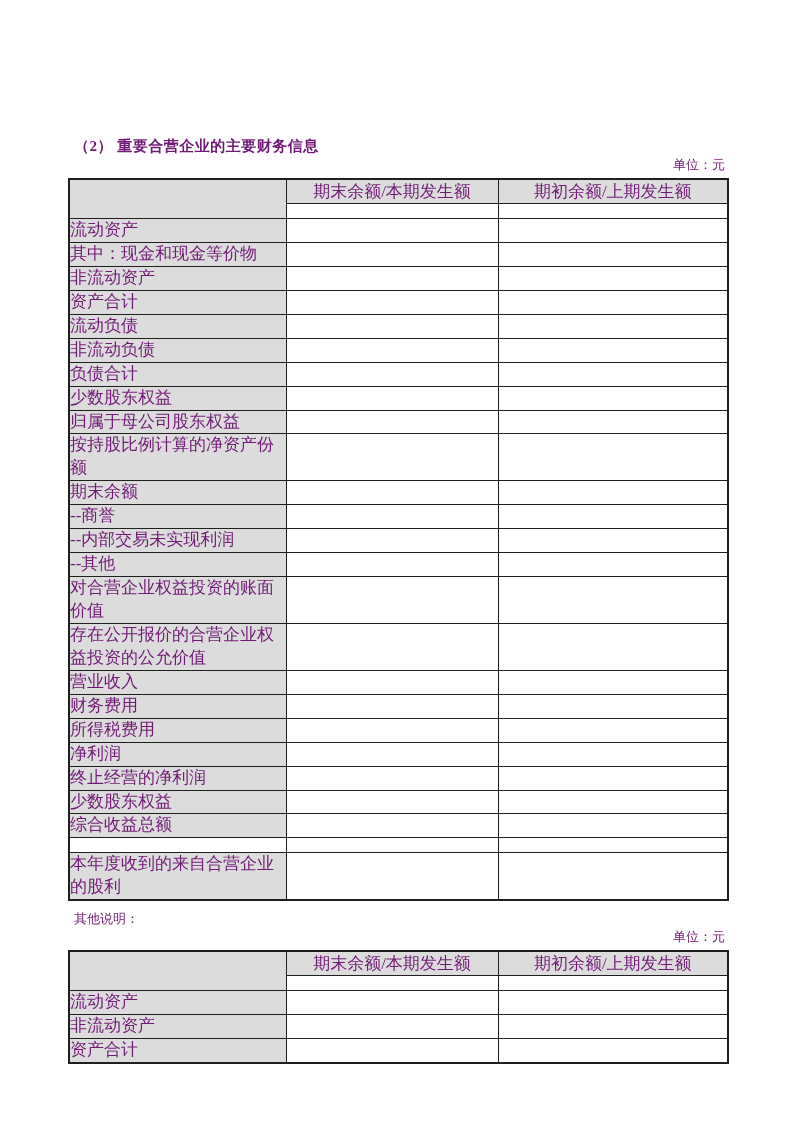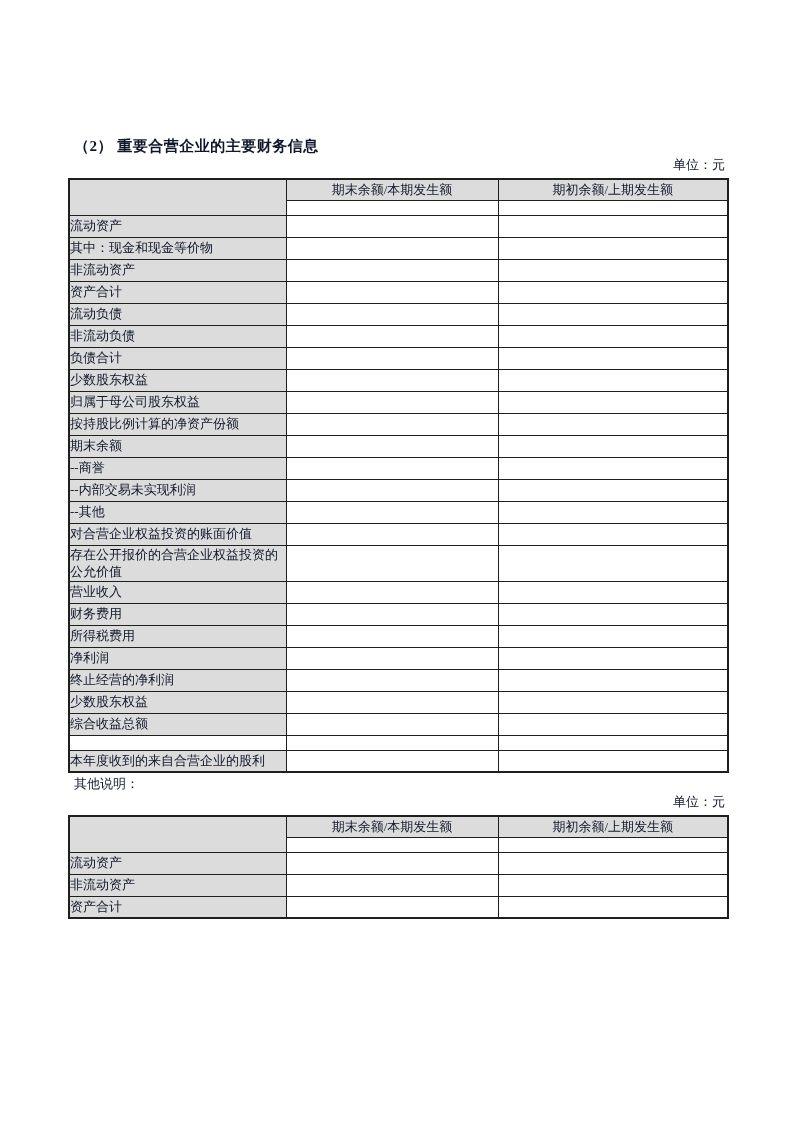--- a/index.html
+++ b/index.html
@@ -6,21 +6,21 @@
     margin: 0;
     padding: 0;
     background: #ffffff;
   }
   .page {
     position: relative;
     width: 793px;
     height: 1122px;
     background: #ffffff;
     font-family: "Liberation Serif", "DejaVu Serif", serif;
-    color: #0f172a;
+    color: #701a75;
     overflow: hidden;
     box-sizing: border-box;
     padding: 0 66px 0 68px;
   }
   .section-heading {
     font-size: 15px;
     font-weight: bold;
     margin: 0 0 0 6px;
     letter-spacing: 0.5px;
   }
@@ -31,21 +31,21 @@
     font-size: 13px;
     margin-top: 0;
     margin-bottom: 4px;
     padding-right: 2px;
   }
   table.fin-table {
     border-collapse: collapse;
     table-layout: fixed;
     width: 659px;
     border: 2px solid #1f1f1f;
-    font-size: 13px;
+    font-size: 17px;
   }
   table.fin-table col.c1 { width: 217px; }
   table.fin-table col.c2 { width: 212px; }
   table.fin-table col.c3 { width: 230px; }
   table.fin-table th,
   table.fin-table td {
     border: 1.5px solid #1f1f1f;
     padding: 0;
     font-weight: normal;
     box-sizing: border-box;
@@ -70,21 +70,21 @@
     background: #dcdcdc;
     text-align: left;
     vertical-align: middle;
     padding: 2px 4px 2px 6px;
     line-height: 1.35;
   }
   td.label.blank { background: #ffffff; }
   td.value { background: #ffffff; }
   .other-notes {
     font-size: 13px;
-    margin-top: 2px;
+    margin-top: 9px;
     margin-left: 6px;
   }
 </style>
 </head>
 <body>
 
 <div class="page">
 
   <h2 class="section-heading heading-jv">（2） 重要合营企业的主要财务信息</h2>
 

